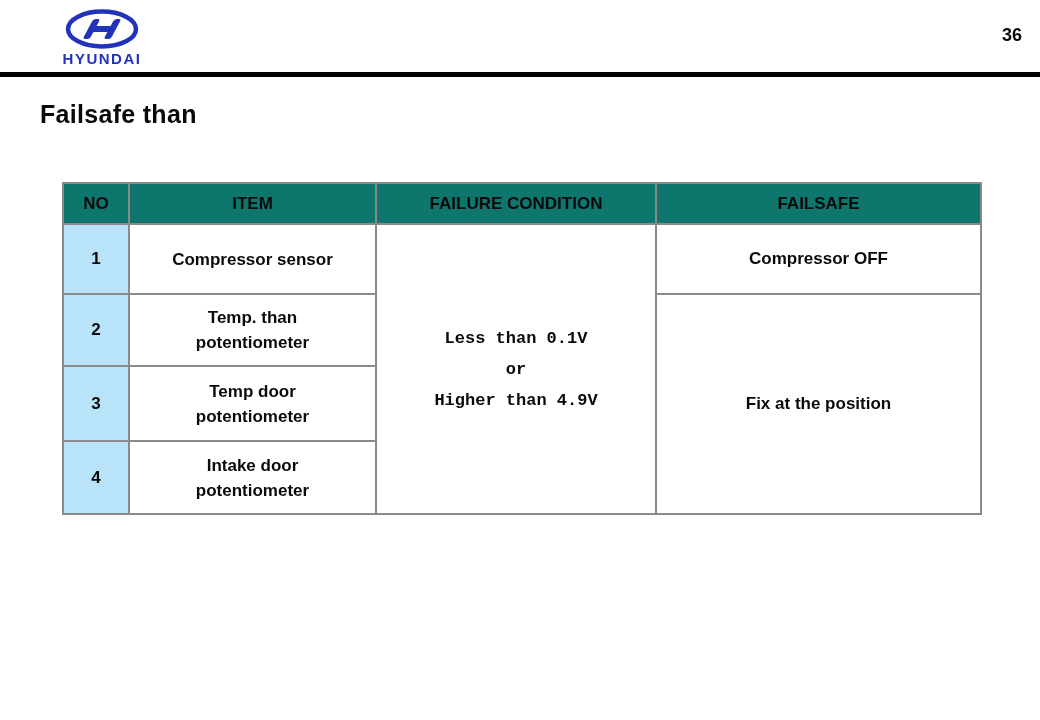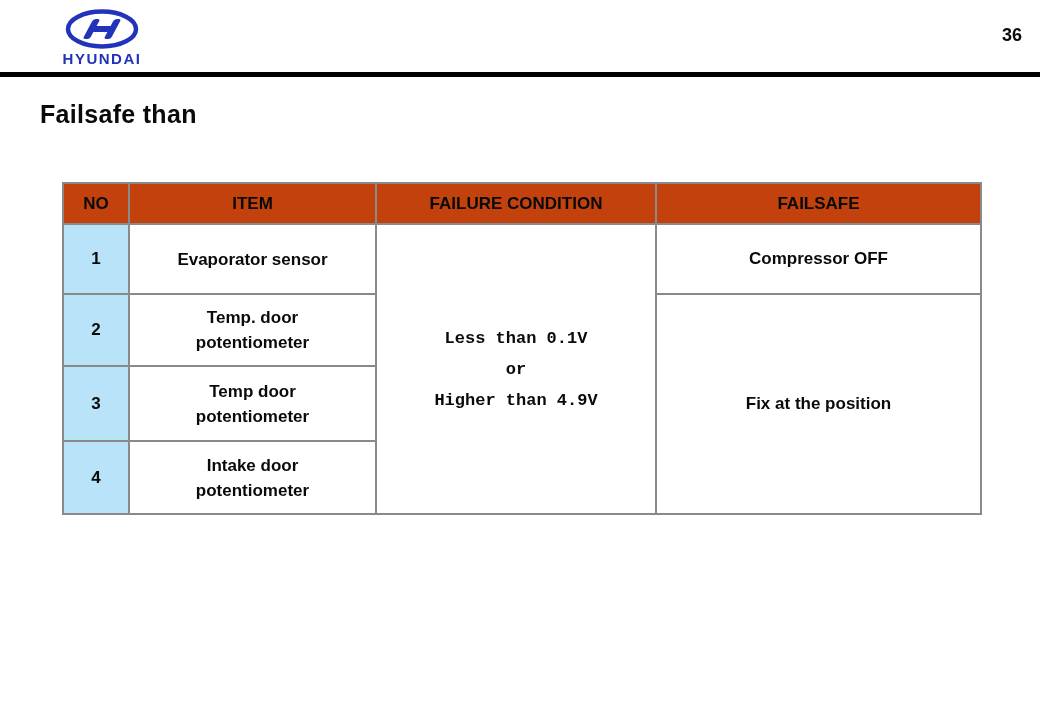--- a/index.html
+++ b/index.html
@@ -17,21 +17,21 @@
   
   .page-heading { position: absolute; left: 40px; top: 100px; font-size: 25px; font-weight: bold; letter-spacing: 0.3px; color: #0a0a0a; }
 
   
   table.failsafe { position: absolute; left: 62px; top: 182px; width: 918px; border-collapse: collapse; table-layout: fixed; }
   table.failsafe th, table.failsafe td {
     border: 2px solid #8a8a8a;
     text-align: center; vertical-align: middle;
     font-weight: bold; font-size: 17px; color: #0a0a0a;
   }
-  table.failsafe th { background: #c2410c; height: 41px; font-size: 17px; }
+  table.failsafe th { background: #0f766e; height: 41px; font-size: 17px; }
   td.no-cell { background: #b9e3f9; }
   col.c-no { width: 66px; }
   col.c-item { width: 247px; }
   col.c-fc { width: 280px; }
   col.c-fs { width: 325px; }
   tr.r1 { height: 70px; }
   tr.r2 { height: 72px; }
   tr.r3 { height: 75px; }
   tr.r4 { height: 73px; }
   .item-line { display: block; line-height: 25px; }
@@ -70,34 +70,34 @@
         <th>NO</th>
         <th>ITEM</th>
         <th>FAILURE CONDITION</th>
         <th>FAILSAFE</th>
       </tr>
     </thead>
     <tbody>
       <tr class="r1">
         <td class="no-cell">1</td>
         <td>
-          <span class="item-line">Evaporator sensor</span>
+          <span class="item-line">Compressor sensor</span>
           <span class="item-line"></span>
         </td>
         <td rowspan="4">
           <span class="fc-line">Less than 0.1V</span>
           <span class="fc-line">or</span>
           <span class="fc-line">Higher than 4.9V</span>
         </td>
         <td>Compressor OFF</td>
       </tr>
       <tr class="r2">
         <td class="no-cell">2</td>
         <td>
-          <span class="item-line">Temp. door</span>
+          <span class="item-line">Temp. than</span>
           <span class="item-line">potentiometer</span>
         </td>
         <td rowspan="3">Fix at the position</td>
       </tr>
       <tr class="r3">
         <td class="no-cell">3</td>
         <td>
           <span class="item-line">Temp door</span>
           <span class="item-line">potentiometer</span>
         </td>

